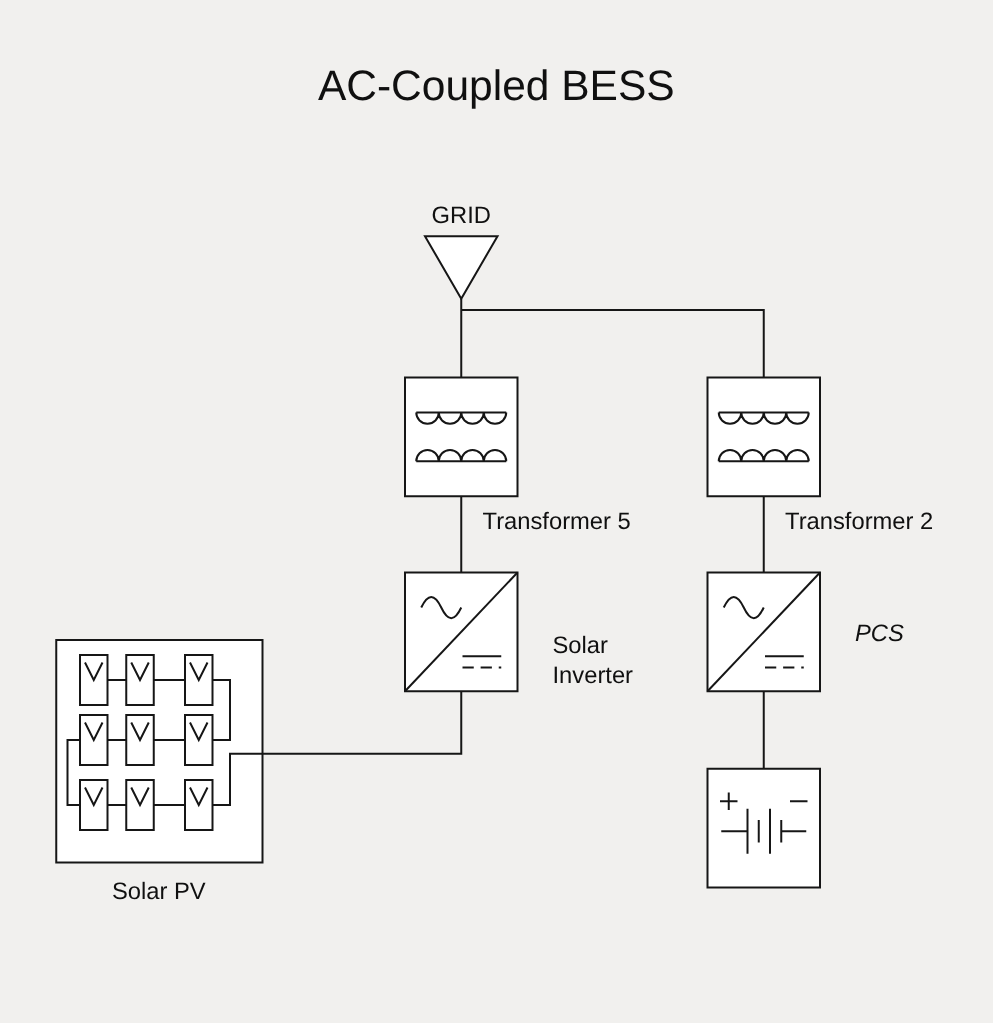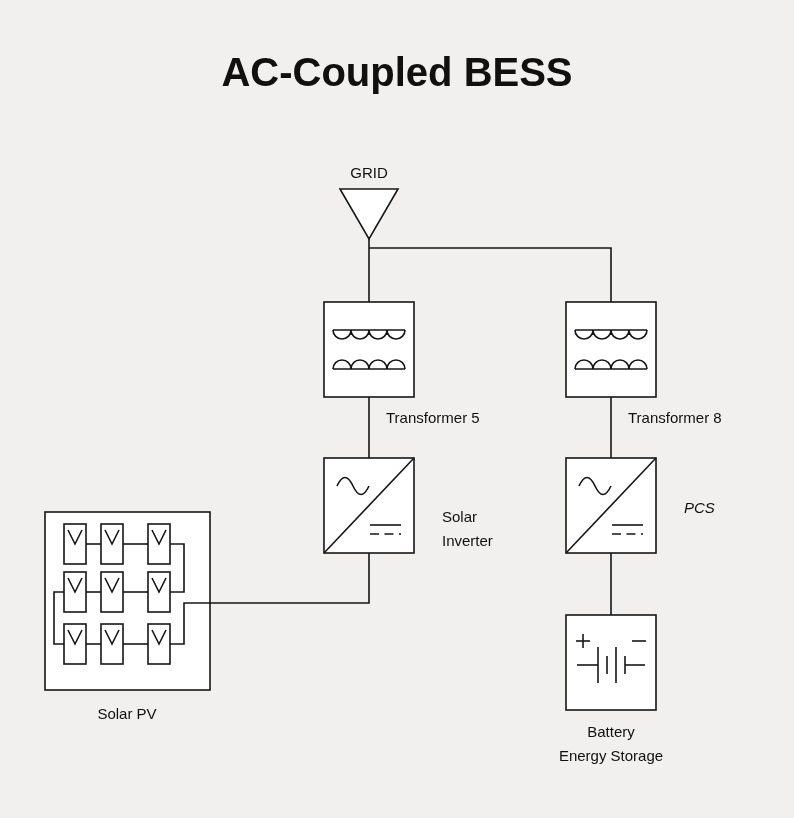--- a/index.html
+++ b/index.html
@@ -13,27 +13,27 @@
     width: 794px;
     height: 818px;
     background: var(--background, #f1f0ee);
     overflow: hidden;
   }
   .canvas > svg { position: absolute; left: 0; top: 0; }
   .title {
     position: absolute;
     left: 0; top: 50px; width: 100%;
     text-align: center;
-    font-size: 40px;
-    font-weight: 700;
+    font-size: 34px;
+    font-weight: 400;
     color: var(--text, #101010);
   }
   .label {
     position: absolute;
-    font-size: 15px;
+    font-size: 19px;
     line-height: 24px;
     white-space: pre-line;
     color: var(--text, #101010);
   }
   .centered { transform: translateX(-50%); text-align: center; }
   svg .ln { fill: none; stroke: var(--stroke, #161616); stroke-width: 1.6; }
   svg .bx { fill: var(--box-fill, #ffffff); stroke: var(--stroke, #161616); stroke-width: 1.6; }
   svg .dash { stroke-dasharray: 9 5.5; }
 </style>
 </head>
@@ -130,25 +130,23 @@
       <use href="#pv-cell" x="148" y="624"></use>
     </g>
   </svg>
 
   <div class="title">AC-Coupled BESS</div>
 
   <div class="label centered" style="left:369px; top:161px;">GRID</div>
 
   <div class="label" style="left:386px; top:406px;">Transformer 5</div>
 
-  <div class="label" style="left:628px; top:406px;">Transformer 8</div>
+  <div class="label" style="left:628px; top:406px;">Transformer 2</div>
 
   <div class="label" style="left:442px; top:483px;margin-top:22px;">Solar
 Inverter</div>
 
   <div class="label" style="left:684px; top:496px;font-style:italic;">PCS</div>
 
-  <div class="label centered" style="left:611px; top:720px;">Battery
-Energy Storage</div>
 
   <div class="label centered" style="left:127px; top:702px;text-align:right;">Solar PV</div>
 
 </div>
 
 </body></html>

